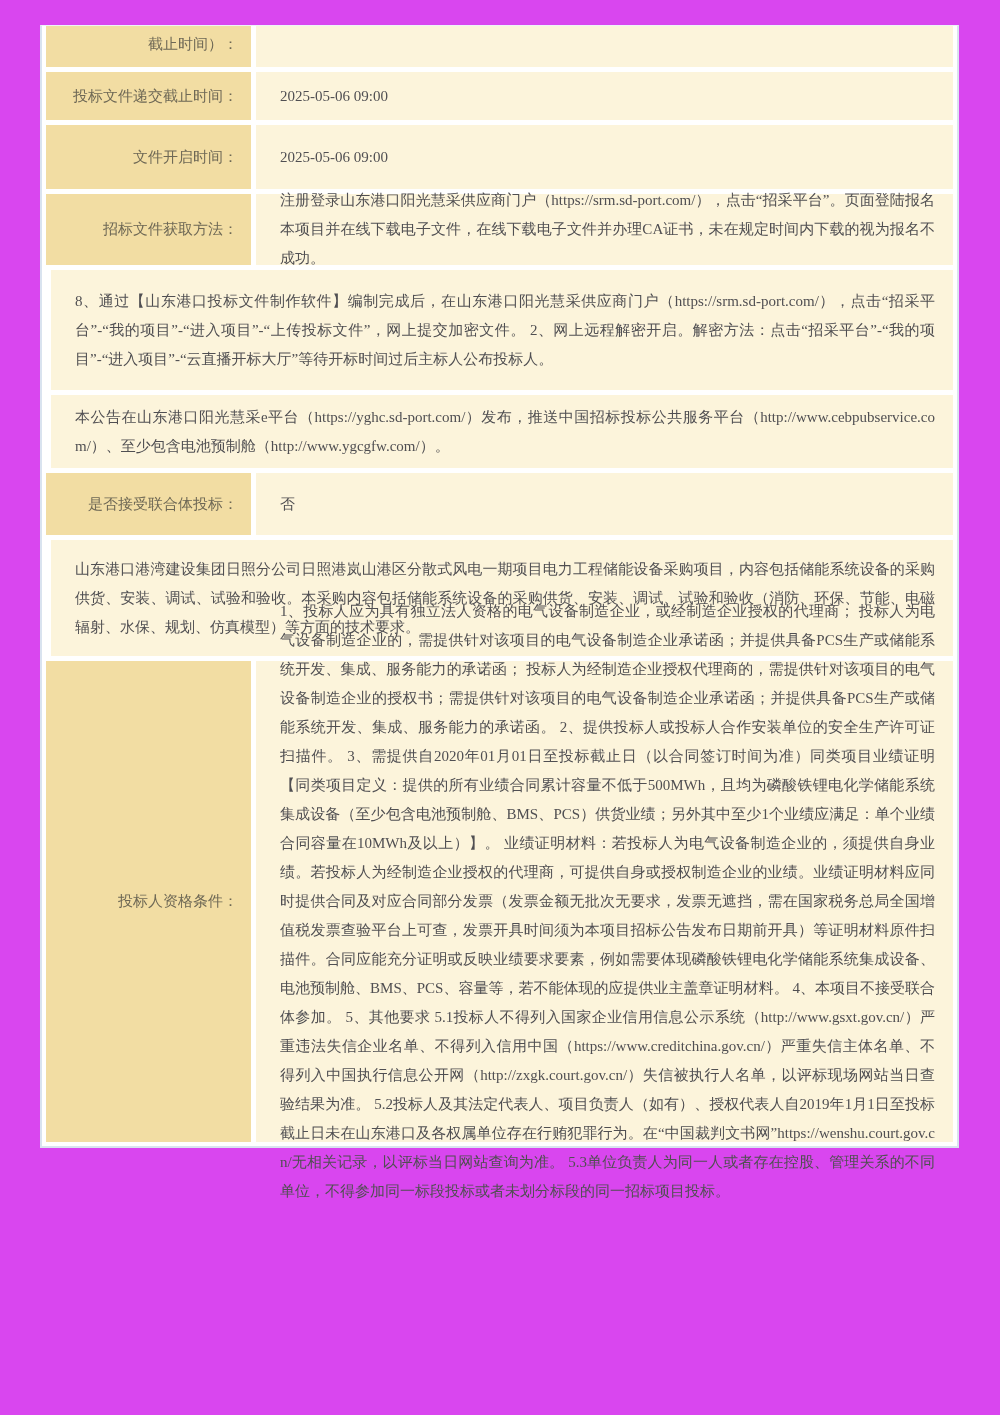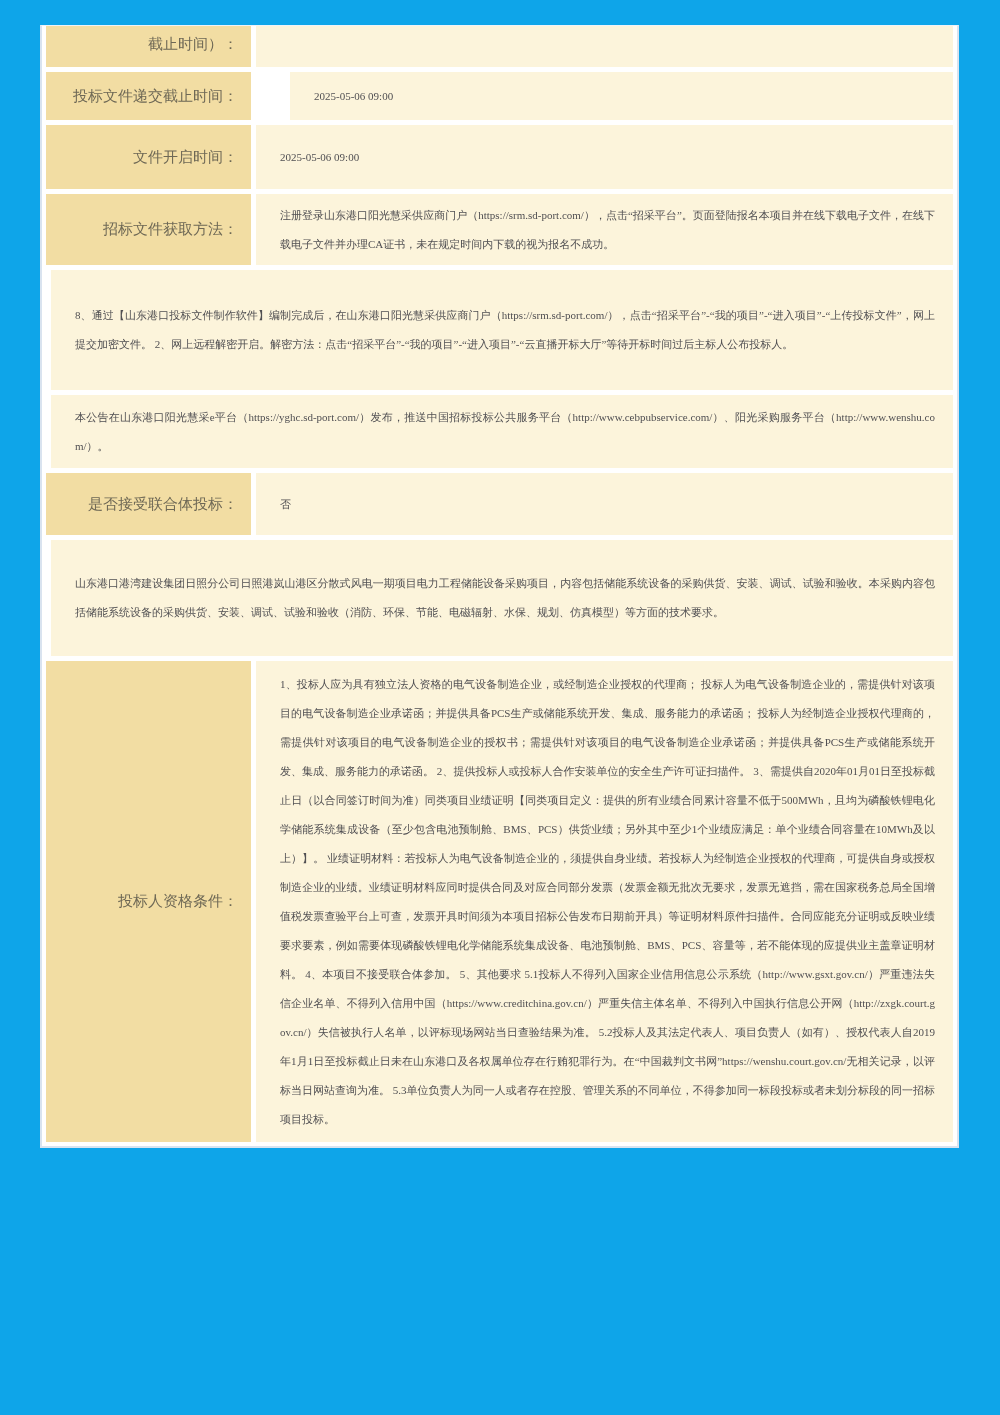--- a/index.html
+++ b/index.html
@@ -5,21 +5,21 @@
   * { margin: 0; padding: 0; box-sizing: border-box; }
   html, body {
     width: 1000px;
     background: #ffffff;
     font-family: "Liberation Serif", "DejaVu Serif", serif;
   }
   .page {
     position: relative;
     width: 1000px;
     height: 1415px;
-    background: #0ea5e9;
+    background: #d946ef;
     overflow: hidden;
   }
   .info-table {
     position: absolute;
     left: 40px;
     top: 25px;
     width: 919px;
     border: 2px solid #d9e3ef;
     border-top: 1px solid #eef3f8;
     padding: 0 4px 4px 4px;
@@ -41,35 +41,35 @@
     align-items: center;
     justify-content: flex-end;
     text-align: right;
     padding: 6px 13px 6px 10px;
   }
   .cell-value {
     flex: 1 1 auto;
     margin-left: 5px;
     background: #fcf4db;
     color: #504f52;
-    font-size: 11px;
+    font-size: 15px;
     line-height: 29px;
     display: flex;
     align-items: center;
     padding: 8px 18px 8px 24px;
   }
   .cell-value .vtext {
     width: 100%;
     text-align: justify;
     word-break: break-all;
   }
   
   .r0 { height: 41px; }
   .r0 .cell-label { align-items: flex-start; padding-top: 7px; }
-  .r1 { height: 48px; gap: 34px; }
+  .r1 { height: 48px; }
   .r2 { height: 64px; }
   .r3 { height: 71px; }
   .r4 { height: 120px; }
   .r5 { height: 73px; }
   .r6 { height: 62px; }
   .r7 { height: 116px; }
   .r8 { height: 481px; }
 </style>
 </head>
 <body>
@@ -106,21 +106,21 @@
     </div>
 
     <div class="row r4">
       <div class="cell-value">
           <div class="vtext">8、通过【山东港口投标文件制作软件】编制完成后，在山东港口阳光慧采供应商门户（https://srm.sd-port.com/），点击“招采平台”-“我的项目”-“进入项目”-“上传投标文件”，网上提交加密文件。 2、网上远程解密开启。解密方法：点击“招采平台”-“我的项目”-“进入项目”-“云直播开标大厅”等待开标时间过后主标人公布投标人。</div>
         </div>
     </div>
 
     <div class="row r5">
       <div class="cell-value">
-          <div class="vtext">本公告在山东港口阳光慧采e平台（https://yghc.sd-port.com/）发布，推送中国招标投标公共服务平台（http://www.cebpubservice.com/）、阳光采购服务平台（http://www.wenshu.com/）。</div>
+          <div class="vtext">本公告在山东港口阳光慧采e平台（https://yghc.sd-port.com/）发布，推送中国招标投标公共服务平台（http://www.cebpubservice.com/）、至少包含电池预制舱（http://www.ygcgfw.com/）。</div>
         </div>
     </div>
 
     <div class="row r6">
       <div class="cell-label">是否接受联合体投标：</div>
       <div class="cell-value">
           <div class="vtext">否</div>
         </div>
     </div>
 

